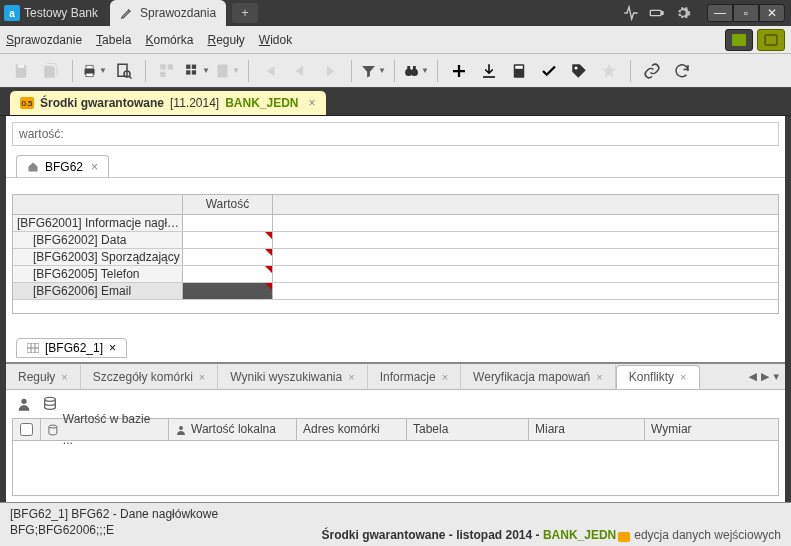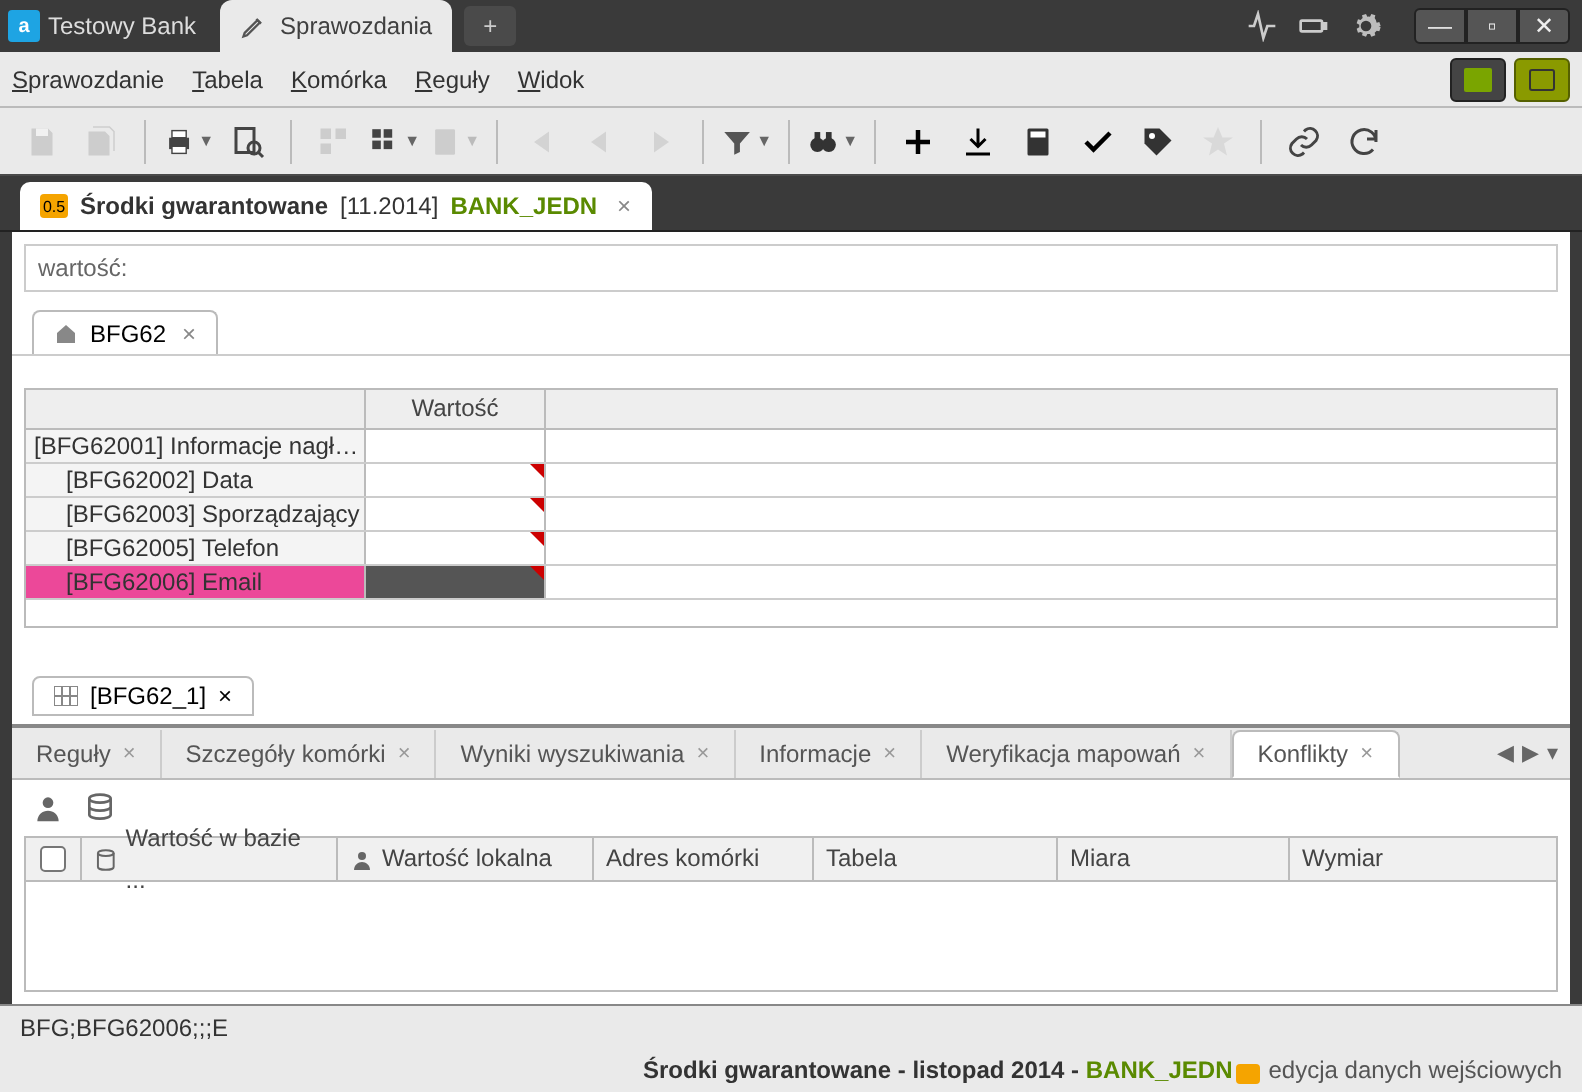--- a/index.html
+++ b/index.html
@@ -23,21 +23,21 @@
 .mode-btn{width:28px;height:22px;border-radius:3px;display:flex;align-items:center;justify-content:center;cursor:pointer}
 .mode-btn.dark{background:#444;border:1px solid #222}
 .mode-btn.green{background:#8a9a00;border:1px solid #556000}
 .toolbar{background:#eaeaea;height:34px;display:flex;align-items:center;padding:0 8px;gap:4px;border-bottom:1px solid #4a4a4a}
 .tb-btn{width:26px;height:26px;display:flex;align-items:center;justify-content:center;cursor:pointer;color:#555}
 .tb-btn.disabled{opacity:.35;cursor:default}
 .tb-btn svg{width:18px;height:18px}
 .tb-sep{width:1px;height:22px;background:#bbb;margin:0 4px}
 .dd{font-size:8px;margin-left:1px;color:#666}
 .doc-tabs{background:#3a3a3a;height:28px;display:flex;align-items:flex-end;padding-left:10px;border-bottom:1px solid #222}
-.doc-tab{background:#ffffff;height:24px;display:flex;align-items:center;padding:0 10px;border-radius:5px 5px 0 0;gap:6px;color:#333}
+.doc-tab{background:#fef9c3;height:24px;display:flex;align-items:center;padding:0 10px;border-radius:5px 5px 0 0;gap:6px;color:#333}
 .doc-tab .badge{width:14px;height:12px;background:#f5a400;border-radius:2px;font-size:8px;color:#000;display:flex;align-items:center;justify-content:center}
 .doc-tab .green{color:#5a8a00;font-weight:bold}
 .doc-tab .x{color:#888;margin-left:4px;cursor:pointer}
 .content{background:#fff;flex:1;display:flex;flex-direction:column;border-left:6px solid #3a3a3a;border-right:6px solid #3a3a3a}
 .value-bar{height:24px;border:1px solid #ccc;margin:6px;display:flex;align-items:center}
 .value-bar label{padding:0 6px;color:#666}
 .value-bar input{flex:1;border:none;height:100%;outline:none;padding:0 4px}
 .sheet-tabs{height:26px;display:flex;align-items:flex-end;padding-left:10px;border-bottom:1px solid #ccc}
 .sheet-tab{border:1px solid #bbb;border-bottom:none;background:#fff;height:22px;display:flex;align-items:center;padding:0 10px;border-radius:4px 4px 0 0;gap:6px}
 .sheet-tab .house{width:12px;height:12px;color:#888}
@@ -45,21 +45,21 @@
 .grid-area{flex:1;border:1px solid #bbb;margin:16px 6px;overflow:hidden;background:#fff;position:relative}
 .grid-header{display:flex;background:#eee;border-bottom:1px solid #bbb;height:20px}
 .gh-rowhead{width:170px;border-right:1px solid #bbb}
 .gh-col{width:90px;border-right:1px solid #bbb;text-align:center;line-height:19px;color:#444}
 .grid-body .grow{display:flex;height:17px;border-bottom:1px solid #ccc}
 .grow .rhead{width:170px;border-right:1px solid #bbb;background:#f4f4f4;padding-left:4px;white-space:nowrap;overflow:hidden;text-overflow:ellipsis;line-height:16px;color:#333;position:relative}
 .grow .rhead.indent{padding-left:20px}
 .grow .cell{width:90px;border-right:1px solid #bbb;position:relative;background:#fff}
 .grow .cell .flag{position:absolute;top:0;right:0;width:0;height:0;border-left:7px solid transparent;border-top:7px solid #c00}
 .grow .cell.selected{background:#555}
-.grow.active .rhead{background:#ec4899}
+.grow.active .rhead{background:#e5e5e5}
 .mini-tabs{height:24px;display:flex;align-items:flex-end;padding-left:10px;margin-top:4px}
 .mini-tab{border:1px solid #bbb;background:#fff;height:20px;display:flex;align-items:center;padding:0 10px;border-radius:4px 4px 0 0;gap:6px;font-size:11px}
 .bottom-panel{border-top:2px solid #888;margin-top:4px;display:flex;flex-direction:column}
 .bottom-tabs{height:26px;background:#eaeaea;display:flex;align-items:center;border-bottom:1px solid #bbb;position:relative}
 .btab{padding:0 12px;height:24px;display:flex;align-items:center;color:#555;gap:6px;border-right:1px solid #ccc}
 .btab .x{color:#999;cursor:pointer;font-size:11px}
 .btab.active{background:#fff;border:1px solid #bbb;border-bottom:1px solid #fff;border-radius:4px 4px 0 0;margin-bottom:-1px}
 .btab-nav{margin-left:auto;display:flex;align-items:center;padding-right:6px;gap:4px;color:#666}
 .btab-nav span{cursor:pointer;font-size:11px}
 .panel-tools{height:28px;display:flex;align-items:center;padding-left:10px;gap:10px;color:#666}
@@ -405,20 +405,21 @@
         <div class="cth c4">Tabela</div>
         <div class="cth c5">Miara</div>
         <div class="cth c6">Wymiar</div>
       </div>
     </div>
   </div>
 </div>
 
 <div class="statusbar">
   <div class="left">
+    <span>[BFG62_1] BFG62 - Dane nagłówkowe</span>
     <span>BFG;BFG62006;;;E</span>
   </div>
   <div class="right">
     <div><b><span>Środki gwarantowane - listopad 2014 - </span><span class="bank">BANK_JEDN</span></b></div>
     <div class="edit">
         <span class="sq"></span>
         <span>edycja danych wejściowych</span>
       </div>
   </div>
 </div>

